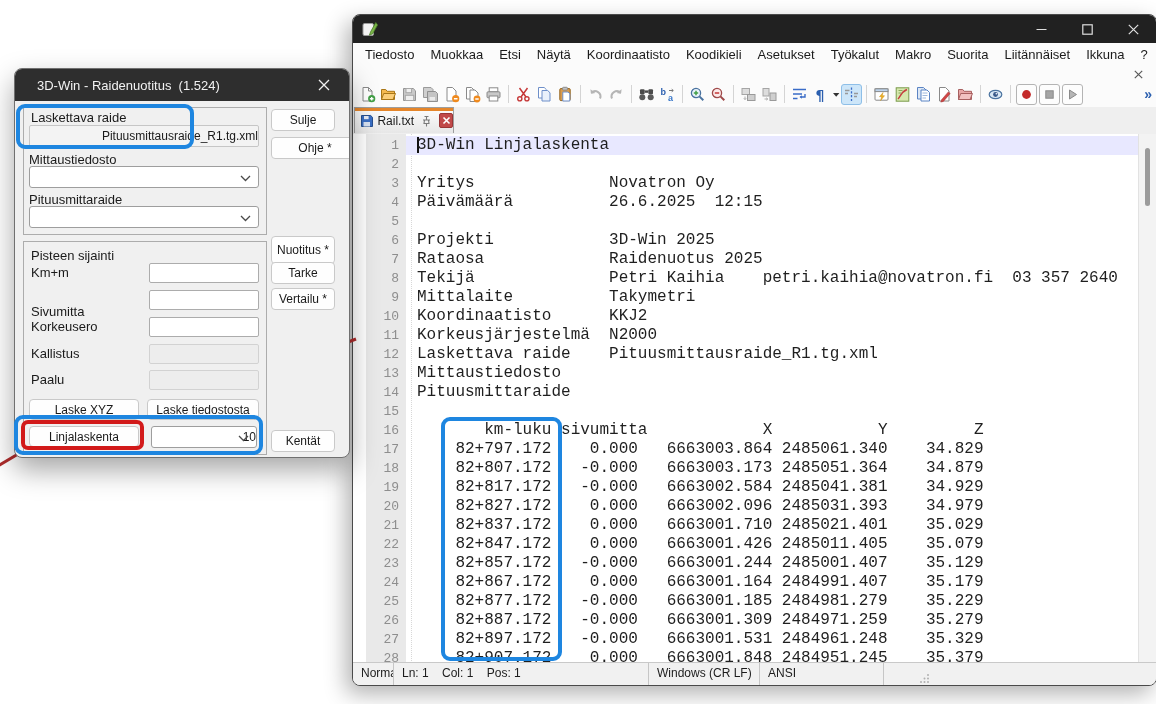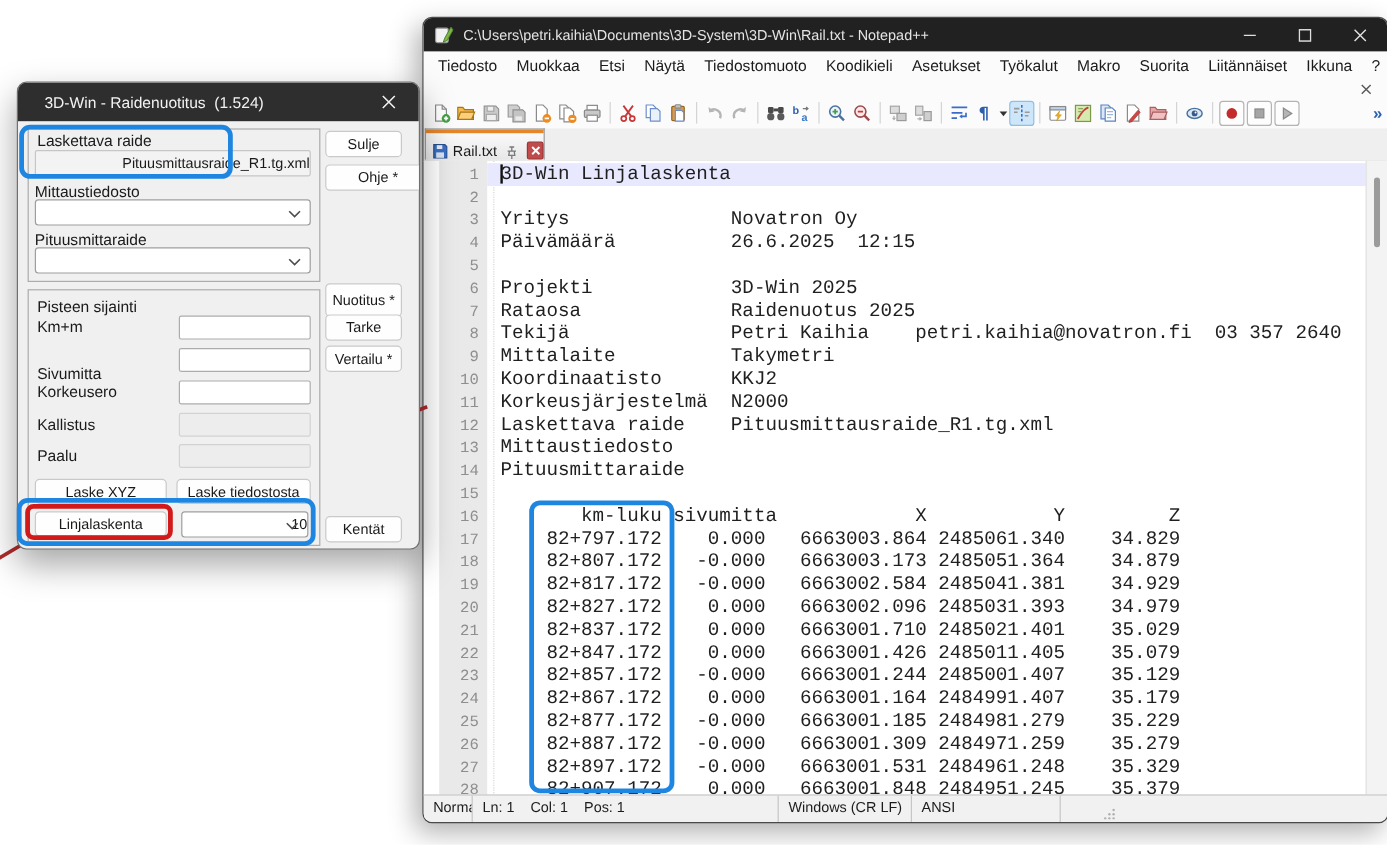--- a/index.html
+++ b/index.html
@@ -27,21 +27,21 @@
   .tbi.narrow{width:10px;}
   .tbi.act{background:#cde6f9;border:1px solid #8ebfe8;width:19px;height:19px;}
   .tbi.boxed{border:1px solid #b4b4b4;background:#fdfdfd;width:19px;height:19px;margin:0 1px;}
   .tsep{width:1px;height:18px;background:#d4d4d4;margin:0 4px;flex:0 0 auto;}
   .tb-overflow{position:absolute;right:4px;top:66px;height:26px;display:flex;align-items:center;
                color:#2b5faf;font-size:14px;font-weight:bold;}
   
   .np-tabbar{left:0;top:92px;right:0;height:27px;background:#efefef;border-bottom:1px solid #bdbdbd;}
   .np-tab{position:absolute;left:1px;top:0;width:100px;height:26px;
           background:linear-gradient(#fdfdfd,#e7e7e7);border:1px solid #9e9e9e;border-bottom:none;
-          display:flex;align-items:flex-end;box-sizing:border-box;}
+          display:flex;align-items:center;box-sizing:border-box;}
   .np-tab::before{content:"";position:absolute;left:0;right:0;top:0;height:3px;background:#e5862b;}
   .np-tab-label{font-size:12px;color:#1a1a1a;margin-left:4px;}
   
   .np-editor{left:0;top:119px;right:0;bottom:22px;background:#fff;overflow:hidden;}
   .ed-numbg{position:absolute;left:13px;top:0;bottom:0;width:40px;background:#e9e9e9;}
   .ed-foldline{position:absolute;left:58px;top:0;bottom:0;width:0;border-left:1px dotted #d8d8d8;}
   .ed-hl{position:absolute;left:53px;top:2px;width:733px;height:19px;background:#e8e8ff;}
   .ed-caret{position:absolute;left:64px;top:3px;width:1.5px;height:16px;background:#111;}
   .ed-row{position:absolute;left:0;height:19px;}
   .ed-row .ln{position:absolute;left:13px;top:0;width:40px;text-align:right;padding-right:7px;box-sizing:border-box;
@@ -90,21 +90,20 @@
   <line x1="4" y1="15" x2="30" y2="5" stroke="#ae2c2c" stroke-width="3"></line>
 </svg>
 
 <div class="abs np-win">
 
   <div class="abs np-title">
     <svg width="16" height="16" style="margin-left:9px">
       <rect x="1" y="2.5" width="10.5" height="12" rx="1.5" fill="#f2f2f2" stroke="#9a9a9a"></rect>
       <path d="M13.8 1.5 8.6 10.8l-1.2 3.4 3.2-1.4 5-8.9z" fill="#7ab648" stroke="#4a7a28" stroke-width="0.8"></path>
     </svg>
-    <span class="np-title-text">C:\Users\petri.kaihia\Documents\3D-System\3D-Win\Rail.txt - Notepad++</span>
     <div class="np-controls">
       <div class="np-ctl">
         <svg width="11" height="11">
             <line x1="0.5" y1="5.5" x2="10.5" y2="5.5" stroke="#dfdfdf" stroke-width="1.2"></line>
           </svg>
       </div>
       <div class="np-ctl">
         <svg width="11" height="11">
             <rect x="0.8" y="0.8" width="9.4" height="9.4" fill="none" stroke="#dfdfdf" stroke-width="1.2"></rect>
           </svg>
@@ -115,21 +114,21 @@
           </svg>
       </div>
     </div>
   </div>
 
   <div class="abs np-menu" id="menubar">
       <span class="menu-item">Tiedosto</span>
       <span class="menu-item">Muokkaa</span>
       <span class="menu-item">Etsi</span>
       <span class="menu-item">Näytä</span>
-      <span class="menu-item">Tiedostomuoto</span>
+      <span class="menu-item">Koordinaatisto</span>
       <span class="menu-item">Koodikieli</span>
       <span class="menu-item">Asetukset</span>
       <span class="menu-item">Työkalut</span>
       <span class="menu-item">Makro</span>
       <span class="menu-item">Suorita</span>
       <span class="menu-item">Liitännäiset</span>
       <span class="menu-item">Ikkuna</span>
       <span class="menu-item">?</span>
     </div>
 

